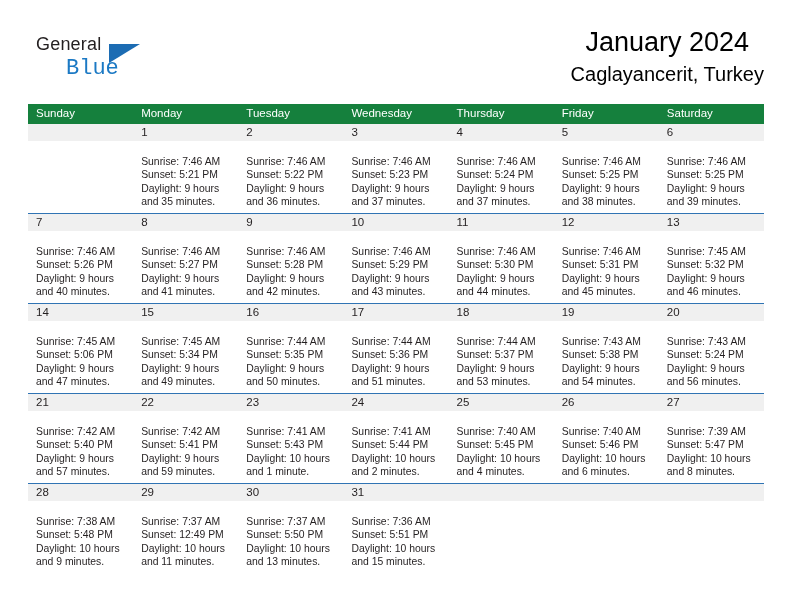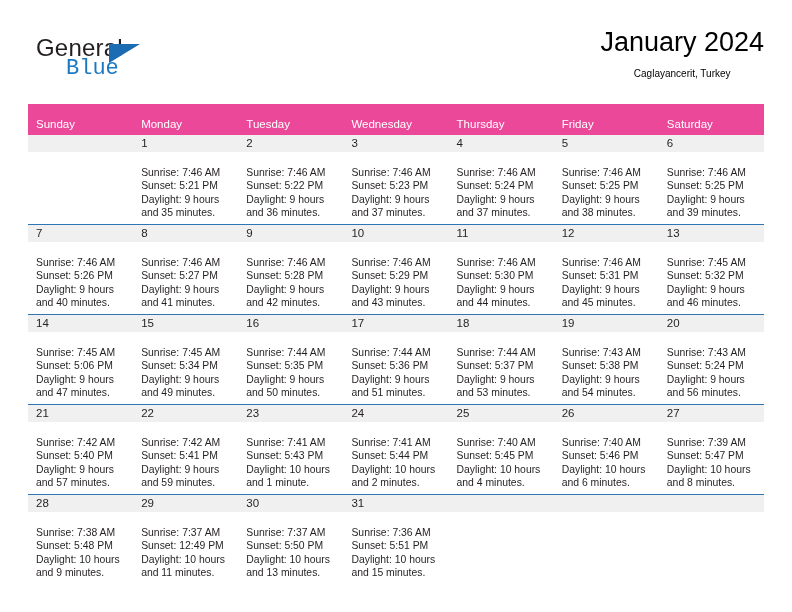--- a/index.html
+++ b/index.html
@@ -34,21 +34,21 @@
     position: absolute;
     left: 8px;
     top: 8px;
     width: 210px;
     height: 52px;
   }
   .brand-general {
     position: absolute;
     left: 0;
     top: 0;
-    font-size: 24px;
+    font-size: 18px;
     letter-spacing: 0.2px;
     color: #231f20;
     font-family: "Liberation Sans", sans-serif;
   }
   .brand-blue {
     position: absolute;
     left: 30px;
     top: 22px;
     font-size: 22px;
     color: #1b79c4;
@@ -70,45 +70,45 @@
     top: 0;
     text-align: center;
   }
   .cal-title {
     font-size: 27px;
     color: #000000;
     line-height: 32px;
     white-space: nowrap;
   }
   .cal-subtitle {
-    font-size: 10px;
+    font-size: 20px;
     color: #000000;
     line-height: 20px;
     margin-top: 6px;
     white-space: nowrap;
   }
 
   
   .calendar {
     position: absolute;
     left: 28px;
     top: 104px;
     width: 736px;
     border-collapse: collapse;
     table-layout: fixed;
   }
   .calendar col { width: 105.14px; }
 
   thead th {
-    background: #ec4899;
+    background: #15803d;
     color: #ffffff;
     font-size: 11.5px;
     font-weight: normal;
     text-align: left;
-    padding: 14px 0 5px 8px;
+    padding: 3px 0 5px 8px;
     height: 11px;
     line-height: 12px;
     border: none;
   }
 
   tbody td {
     vertical-align: top;
     padding: 0;
     border-top: 1px solid #3074b4;
     background: #ffffff;

